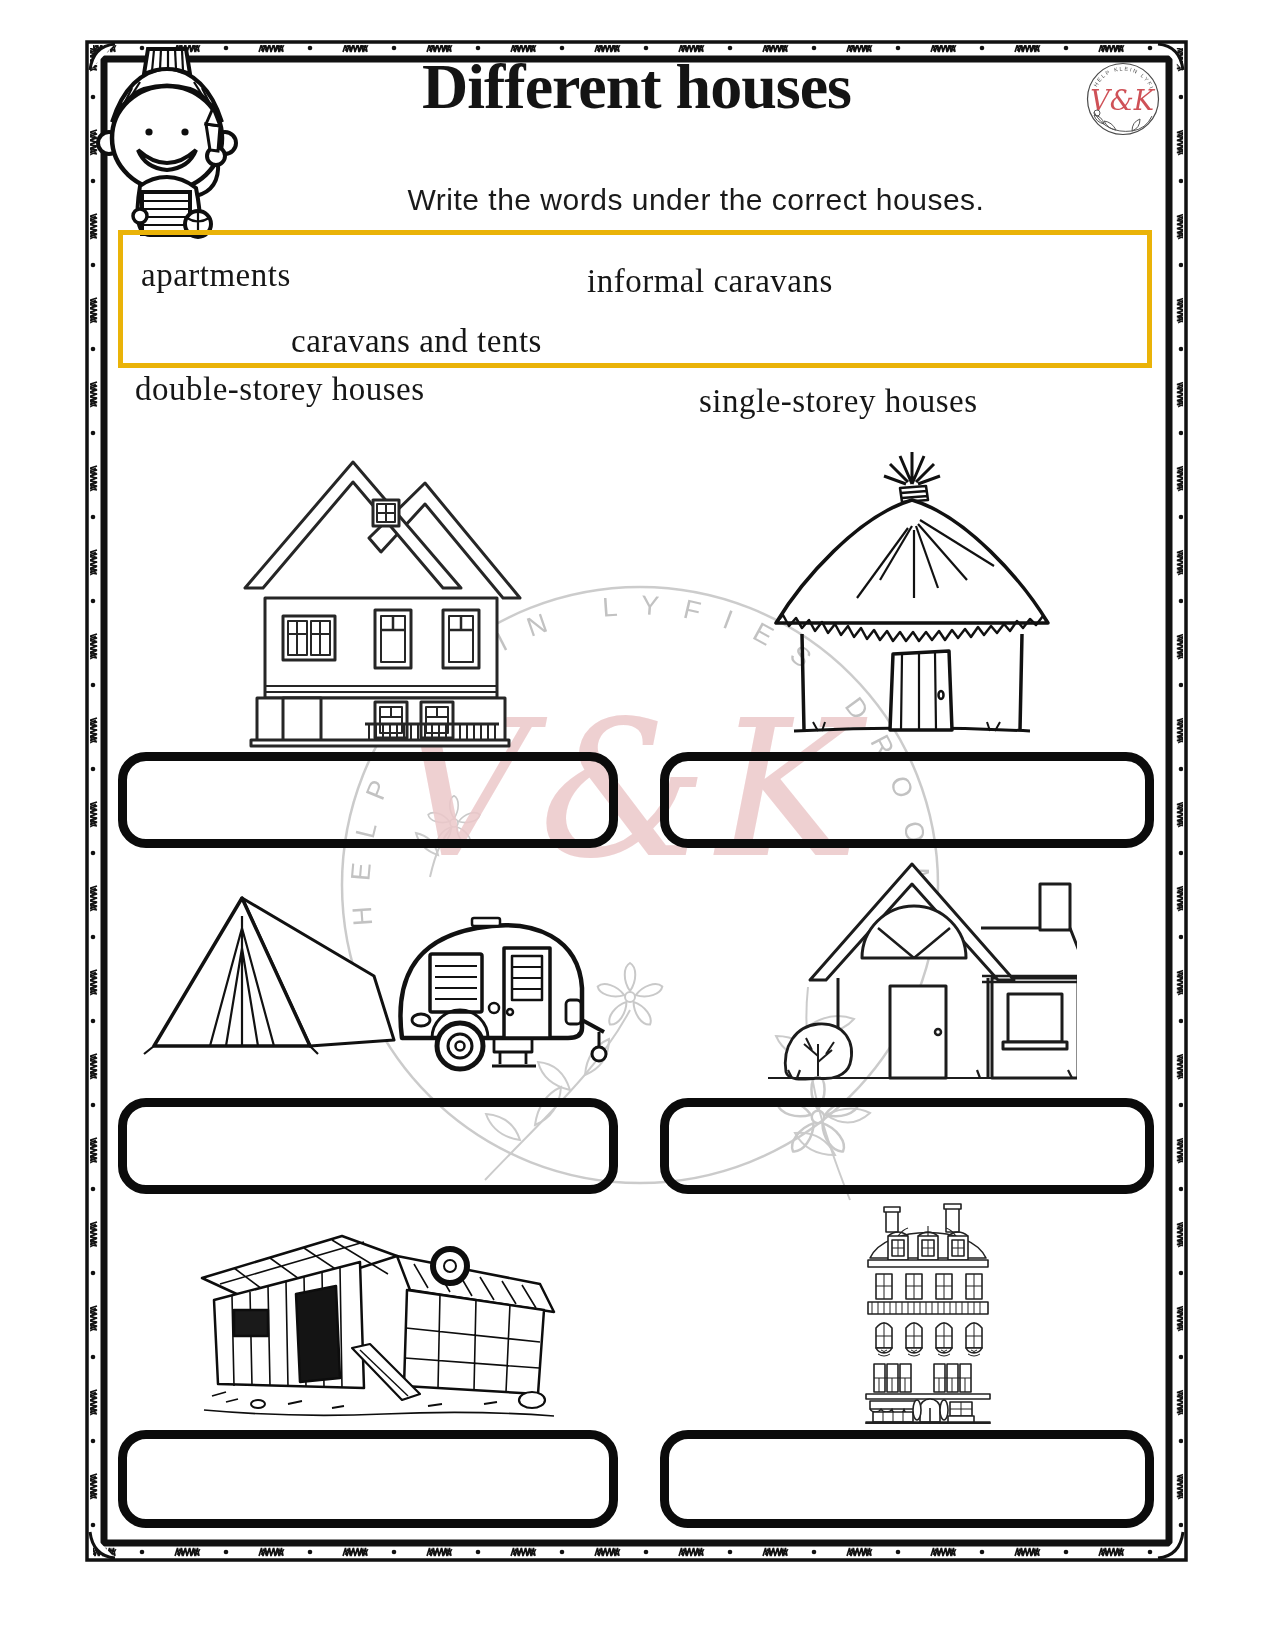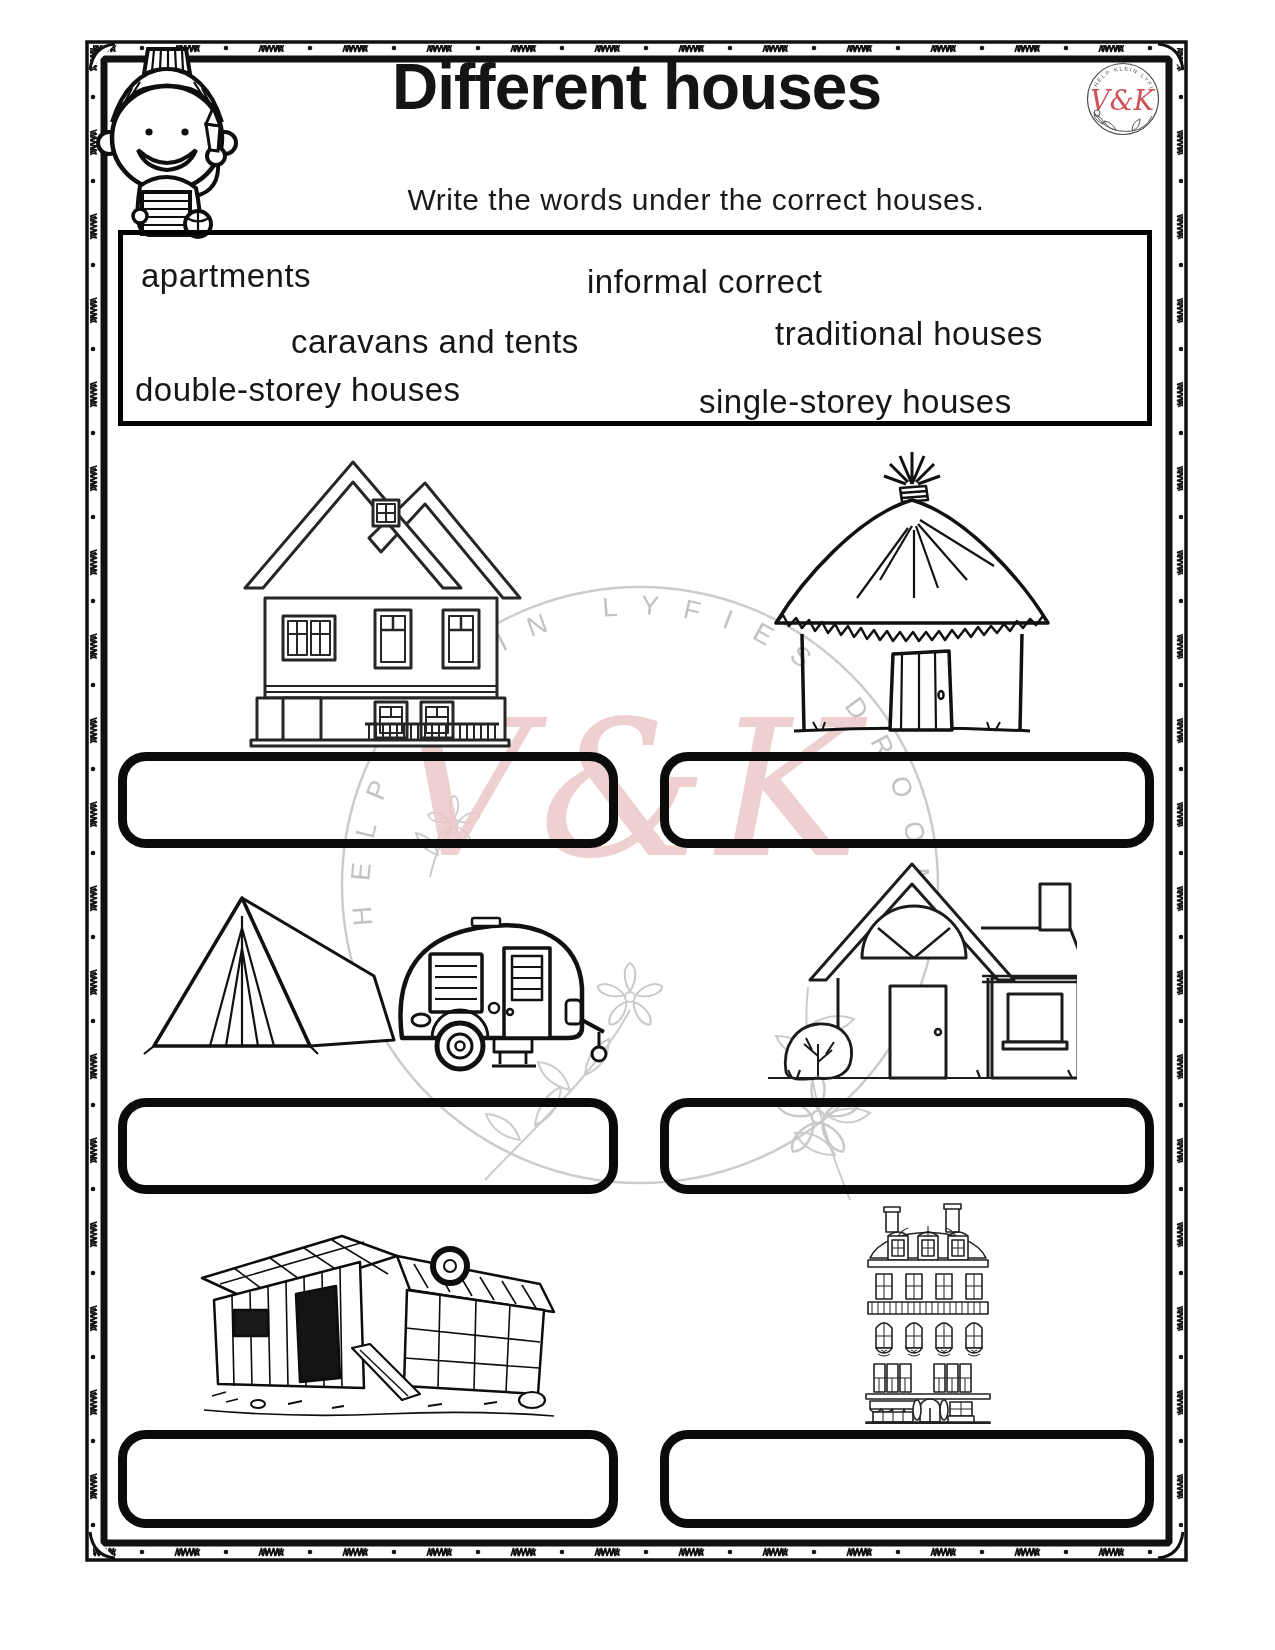--- a/index.html
+++ b/index.html
@@ -1,25 +1,25 @@
 <!DOCTYPE html>
 <html><head>
 <meta charset="utf-8">
 <style>
   html,body{margin:0;padding:0;background:#ffffff;}
   .page{position:relative;width:1275px;height:1650px;background:#fff;overflow:hidden;
         font-family:"Liberation Sans",sans-serif;color:#111;}
   .abs{position:absolute;}
   .title{left:85px;top:50px;width:1103px;text-align:center;
-         font-family:Liberation Sans, sans-serif;font-weight:800;font-size:64px;
+         font-family:Liberation Serif, serif;font-weight:800;font-size:64px;
          letter-spacing:-1px;color:#141414;}
   .instruction{left:85px;top:183px;width:1222px;text-align:center;
                font-size:30px;color:#1a1a1a;letter-spacing:.5px;}
-  .word-bank{left:118px;top:230px;width:1034px;height:196px;
-             border:5px solid #000000;background:transparent;box-sizing:border-box;}
+  .word-bank{left:118px;top:230px;width:1034px;height:138px;
+             border:5px solid #eab308;background:transparent;box-sizing:border-box;font-family:Liberation Serif, serif;}
   .wb-word{position:absolute;font-size:33px;color:#161616;letter-spacing:.5px;white-space:nowrap;}
   .answer-box{border:9px solid #0b0b0b;border-radius:28px;background:transparent;box-sizing:border-box;}
   svg{display:block;}
 </style>
 </head>
 <body>
 
 <div class="page">
 
   <svg class="abs" style="left:85px;top:40px;" width="1103" height="1522" viewBox="0 0 1103 1522">
@@ -149,23 +149,22 @@
       <path d="M52,73 q0,-9 8,-12 q0,9 -8,12 Z"></path>
       <circle cx="17" cy="55" r="3"></circle>
     </g>
   </svg>
 
   <div class="abs title">Different houses</div>
   <div class="abs instruction">Write the words under the correct houses.</div>
 
   <div class="abs word-bank">
     <span class="wb-word" style="left:18px;top:22px;">apartments</span>
-    <span class="wb-word" style="left:464px;top:28px;">informal correct</span>
+    <span class="wb-word" style="left:464px;top:28px;">informal caravans</span>
     <span class="wb-word" style="left:168px;top:88px;">caravans and tents</span>
-    <span class="wb-word" style="left:652px;top:80px;">traditional houses</span>
     <span class="wb-word" style="left:12px;top:136px;">double-storey houses</span>
     <span class="wb-word" style="left:576px;top:148px;text-align:center;">single-storey houses</span>
   </div>
 
   <svg class="abs" style="left:235px;top:448px;" width="292" height="300" viewBox="0 0 292 300">
     <g stroke="#262626" stroke-width="3" fill="#fff" stroke-linejoin="round">
       <path d="M190,35 L285,150 L268,150 L190,56 L146,104 L134,90 Z"></path>
       <path d="M118,14 L10,140 L28,140 L118,34 L208,140 L226,140 Z"></path>
       <rect x="30" y="150" width="232" height="100"></rect>
       <rect x="22" y="250" width="248" height="44"></rect>

